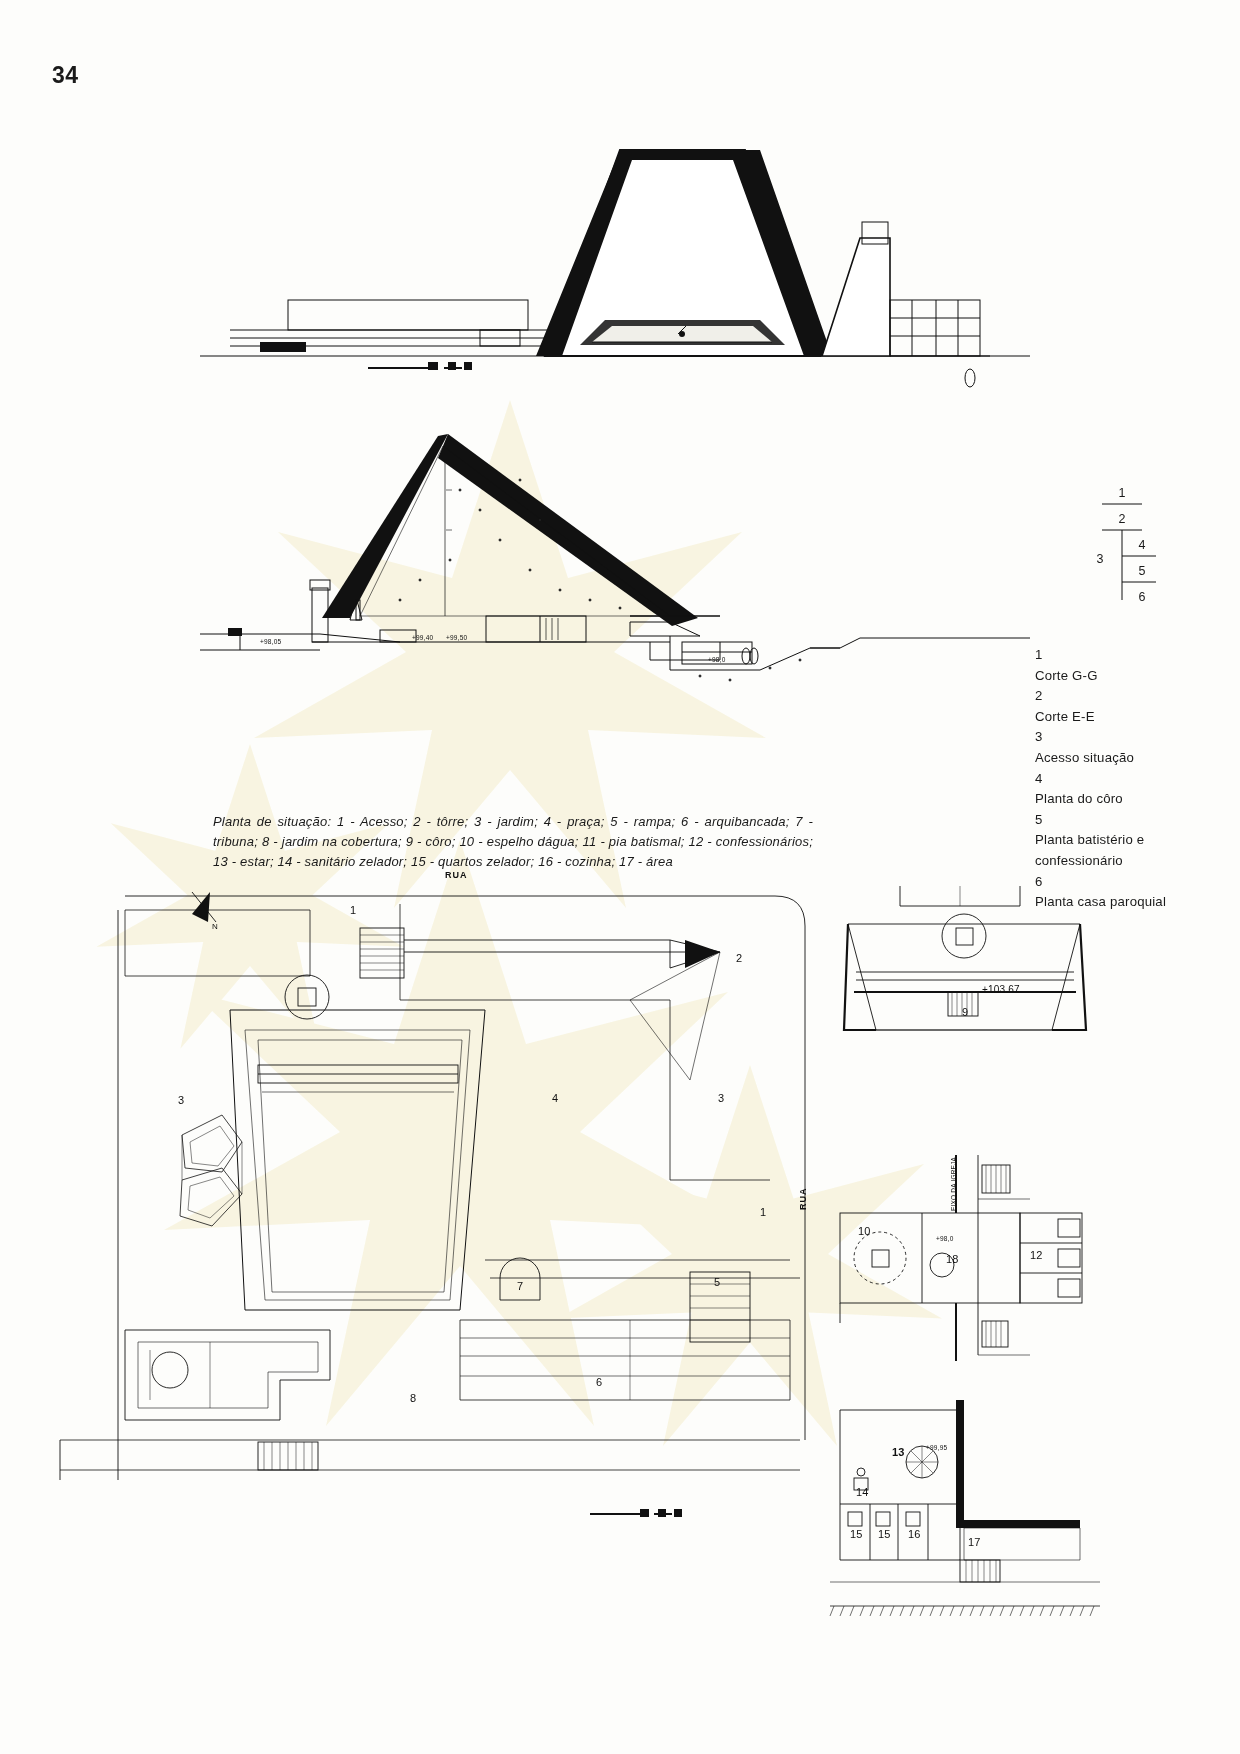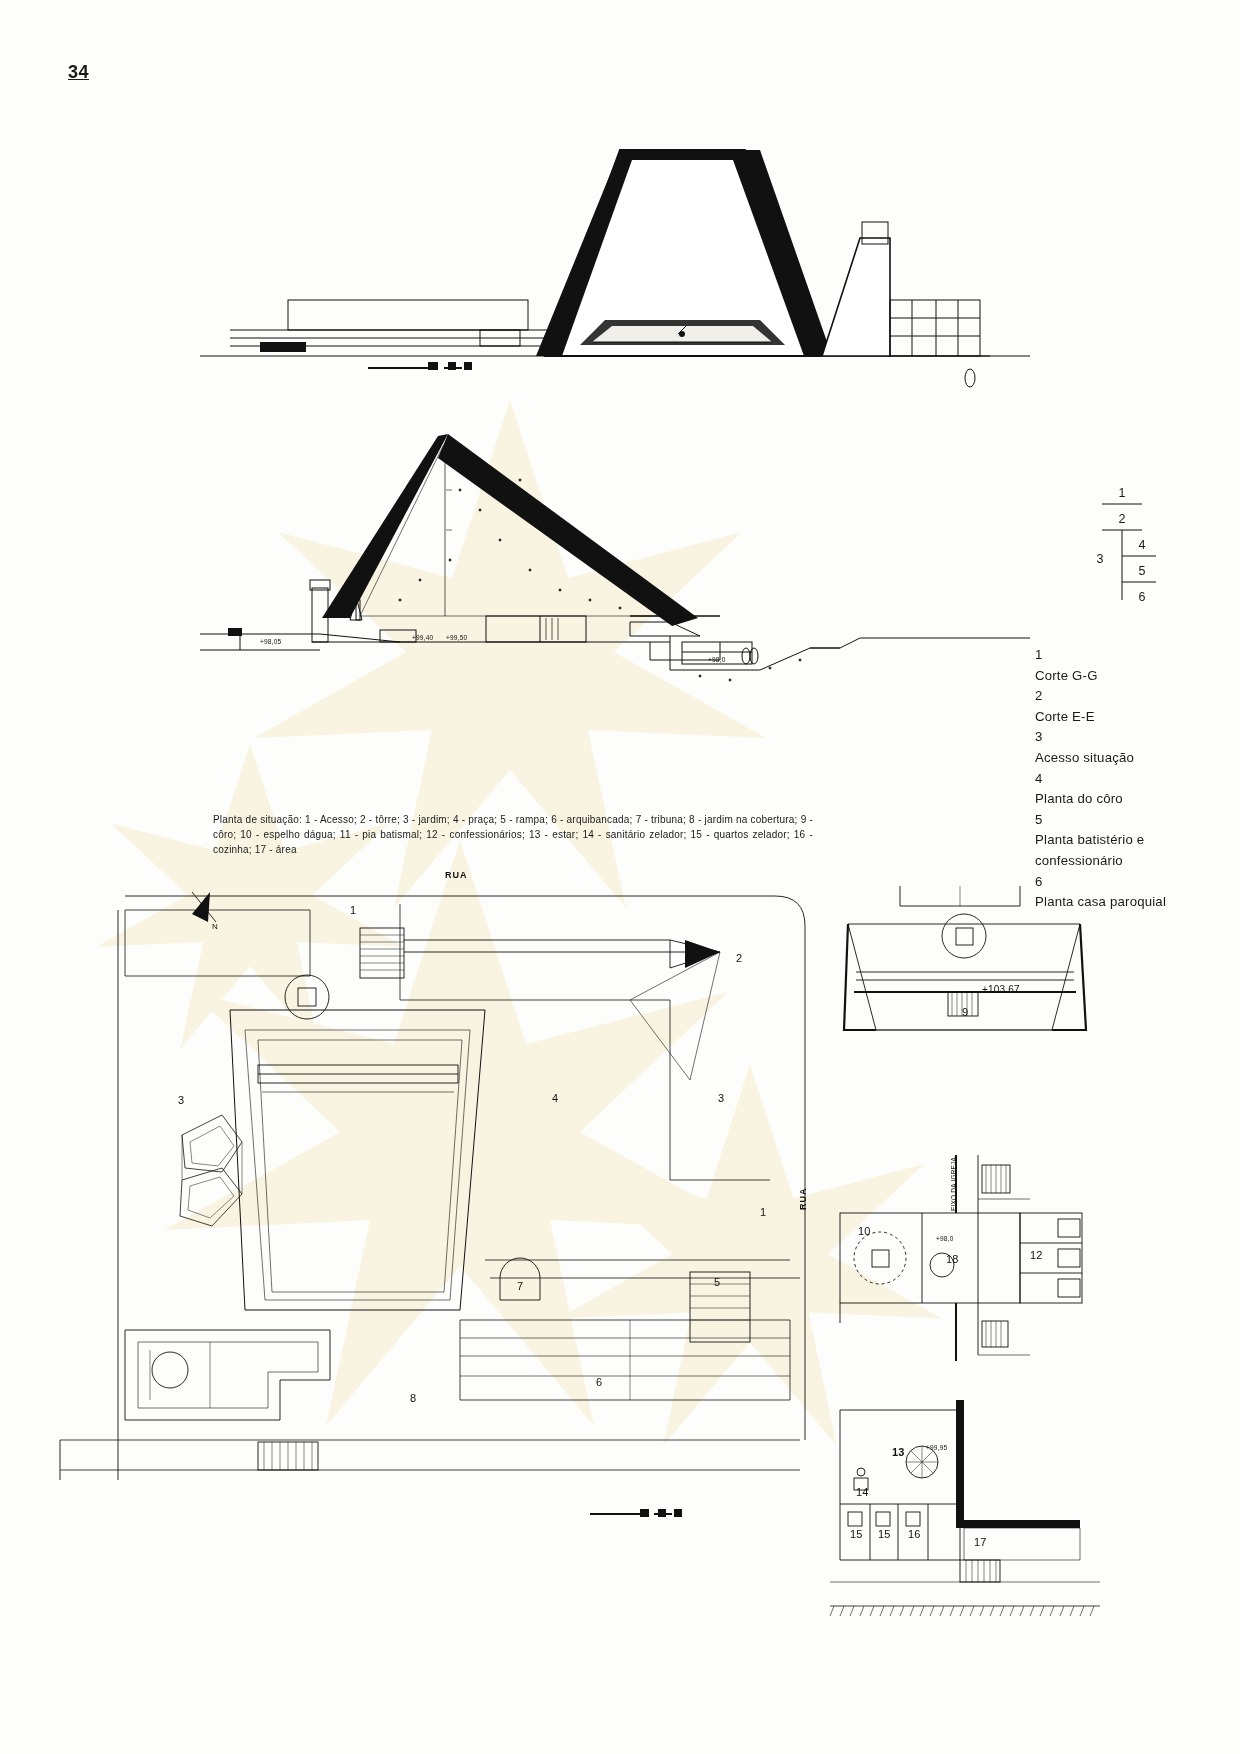--- a/index.html
+++ b/index.html
@@ -28,37 +28,37 @@
     top: 380px;
     width: 760px;
     height: 1000px;
     pointer-events: none;
     opacity: .55;
   }
 
   
   .page-number {
     position: absolute;
-    left: 68px;
+    left: 52px;
     top: 62px;
-    font-size: 18px;
+    font-size: 23px;
     font-weight: bold;
     letter-spacing: .5px;
-    text-decoration: underline;
   }
 
   .legend-block {
     position: absolute;
     left: 213px;
     top: 812px;
     width: 600px;
-    font-size: 10px;
+    font-size: 13px;
     line-height: 1.52;
     letter-spacing: .2px;
     text-align: justify;
+    font-style: italic;
   }
 
   .index-list {
     position: absolute;
     left: 1035px;
     top: 645px;
     width: 185px;
     font-size: 13.2px;
     line-height: 1.56;
     letter-spacing: .2px;
@@ -509,21 +509,21 @@
         </g>
         <line x1="0" y1="182" x2="270" y2="182" stroke-width=".6"></line>
       </g>
     </svg>
     <div class="lbl" style="left:62px; top:46px;font-weight:bold;">13</div>
     <div class="lbl mini" style="left:96px; top:44px;">+99,95</div>
     <div class="lbl" style="left:26px; top:86px;">14</div>
     <div class="lbl" style="left:20px; top:128px;">15</div>
     <div class="lbl" style="left:48px; top:128px;">15</div>
     <div class="lbl" style="left:78px; top:128px;">16</div>
-    <div class="lbl" style="left:144px; top:136px;text-align:center;">17</div>
+    <div class="lbl" style="left:138px; top:136px;text-align:center;">17</div>
   </div>
 
   <div class="panel" style="left:830px; top:1600px; width:270px; height:24px;">
     <svg width="270" height="24" viewBox="0 0 270 24">
       <g stroke="#111" stroke-width=".8" fill="none">
         <line x1="0" y1="6" x2="270" y2="6"></line>
         <g stroke-width=".6">
           <line x1="4" y1="6" x2="0" y2="16"></line>
             <line x1="14" y1="6" x2="10" y2="16"></line>
           <line x1="24" y1="6" x2="20" y2="16"></line>

